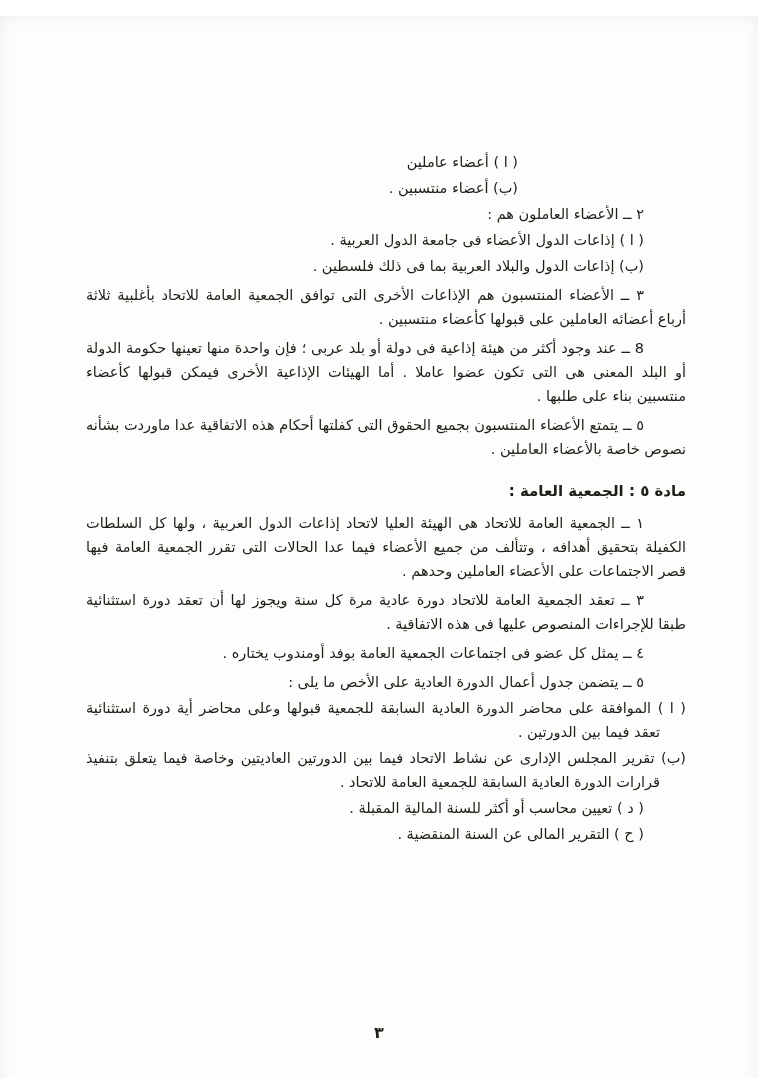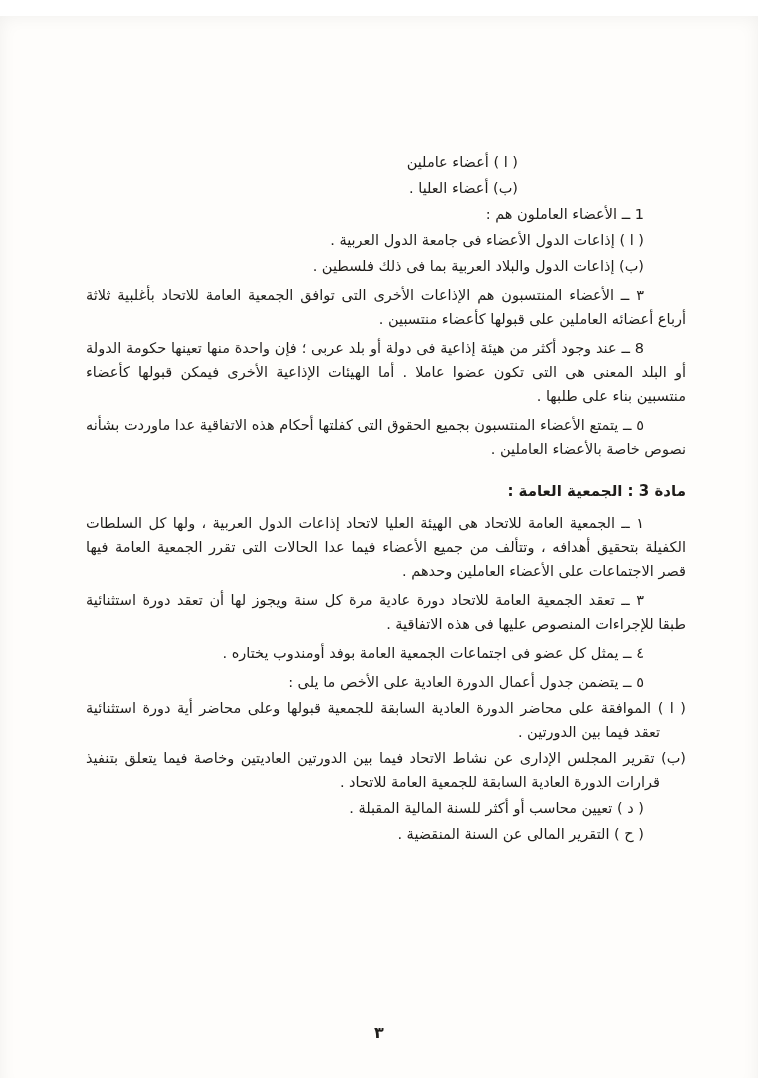--- a/index.html
+++ b/index.html
@@ -59,29 +59,29 @@
     direction: rtl;
   }
 </style>
 </head>
 <body>
 
 <div class="page">
   <div class="content">
 
     <p class="para ind-deep">( ا ) أعضاء عاملين</p>
-    <p class="para ind-deep">(ب) أعضاء العليا .</p>
-    <p class="para ind">1 ــ الأعضاء العاملون هم :</p>
+    <p class="para ind-deep">(ب) أعضاء منتسبين .</p>
+    <p class="para ind">٢ ــ الأعضاء العاملون هم :</p>
     <p class="para ind">( ا ) إذاعات الدول الأعضاء فى جامعة الدول العربية .</p>
     <p class="para ind">(ب) إذاعات الدول والبلاد العربية بما فى ذلك فلسطين .</p>
     <p class="para ind gap-sm">٣ ــ الأعضاء المنتسبون هم الإذاعات الأخرى التى توافق الجمعية العامة للاتحاد بأغلبية ثلاثة أرباع أعضائه العاملين على قبولها كأعضاء منتسبين .</p>
     <p class="para ind gap-sm">8 ــ عند وجود أكثر من هيئة إذاعية فى دولة أو بلد عربى ؛ فإن واحدة منها تعينها حكومة الدولة أو البلد المعنى هى التى تكون عضوا عاملا . أما الهيئات الإذاعية الأخرى فيمكن قبولها كأعضاء منتسبين بناء على طلبها .</p>
     <p class="para ind gap-sm">٥ ــ يتمتع الأعضاء المنتسبون بجميع الحقوق التى كفلتها أحكام هذه الاتفاقية عدا ماوردت بشأنه نصوص خاصة بالأعضاء العاملين .</p>
 
-    <h2 class="para heading">مادة 3 : الجمعية العامة :</h2>
+    <h2 class="para heading">مادة ٥ : الجمعية العامة :</h2>
 
     <p class="para ind">١ ــ الجمعية العامة للاتحاد هى الهيئة العليا لاتحاد إذاعات الدول العربية ، ولها كل السلطات الكفيلة بتحقيق أهدافه ، وتتألف من جميع الأعضاء فيما عدا الحالات التى تقرر الجمعية العامة فيها قصر الاجتماعات على الأعضاء العاملين وحدهم .</p>
     <p class="para ind gap-sm">٣ ــ تعقد الجمعية العامة للاتحاد دورة عادية مرة كل سنة ويجوز لها أن تعقد دورة استثنائية طبقا للإجراءات المنصوص عليها فى هذه الاتفاقية .</p>
     <p class="para ind gap-sm">٤ ــ يمثل كل عضو فى اجتماعات الجمعية العامة بوفد أومندوب يختاره .</p>
     <p class="para ind gap-sm">٥ ــ يتضمن جدول أعمال الدورة العادية على الأخص ما يلى :</p>
     <p class="para hang">( ا ) الموافقة على محاضر الدورة العادية السابقة للجمعية قبولها وعلى محاضر أية دورة استثنائية تعقد فيما بين الدورتين .</p>
     <p class="para hang">(ب) تقرير المجلس الإدارى عن نشاط الاتحاد فيما بين الدورتين العاديتين وخاصة فيما يتعلق بتنفيذ قرارات الدورة العادية السابقة للجمعية العامة للاتحاد .</p>
     <p class="para ind">( د ) تعيين محاسب أو أكثر للسنة المالية المقبلة .</p>
     <p class="para ind">( ح ) التقرير المالى عن السنة المنقضية .</p>
 

